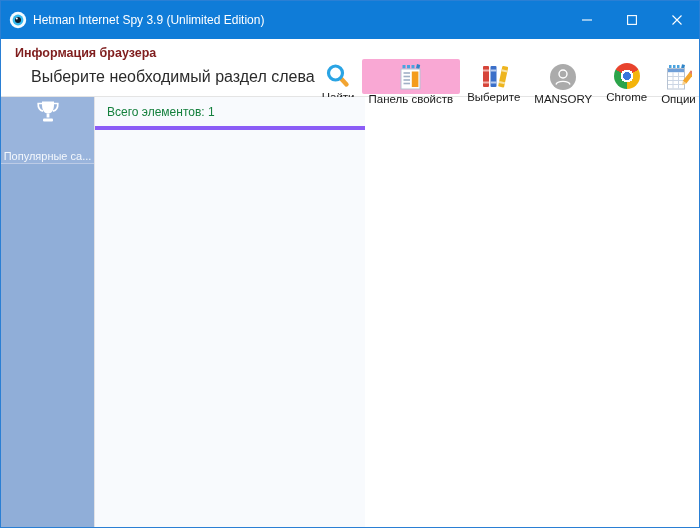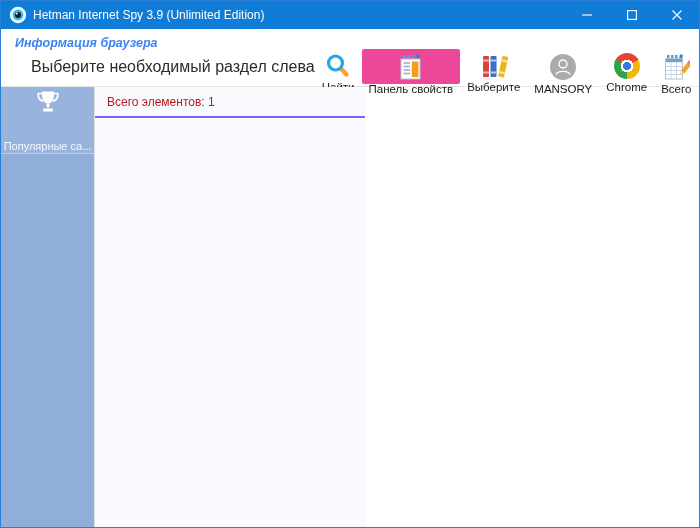--- a/index.html
+++ b/index.html
@@ -1,55 +1,55 @@
 <!DOCTYPE html>
 <html><head>
 <meta charset="utf-8">
 <style>
   * { margin:0; padding:0; box-sizing:border-box; }
   html,body { width:700px; height:528px; font-family:"Liberation Sans", sans-serif; background:#fff; }
   .window { width:700px; height:528px; border:1px solid #2a7fd4; display:flex; flex-direction:column; background:#fff; overflow:hidden; }
 
   
-  .titlebar { height:28px; background:#0f7cd8; display:flex; align-items:center; flex:0 0 auto; }
+  .titlebar { height:38px; background:#0f7cd8; display:flex; align-items:center; flex:0 0 auto; }
   .titlebar .app-icon { margin:0 6px 0 8px; display:flex; align-items:center; }
   .titlebar .title { color:#fff; font-size:12px; white-space:nowrap; }
   .win-controls { margin-left:auto; display:flex; height:100%; }
   .win-btn { width:45px; height:100%; display:flex; align-items:center; justify-content:center; cursor:default; }
 
   
   .toolbar { height:58px; background:#fff; border-bottom:1px solid #e4e4e4; display:flex; flex:0 0 auto; }
   .tb-head { padding:7px 0 0 14px; }
-  .tb-title { font-size:12.5px; font-weight:bold; color:#3b82f6;font-style:italic; }
+  .tb-title { font-size:12.5px; font-weight:bold; color:#7f1d1d; }
   .tb-sub { font-size:16px; color:#2b2b2b; margin:8px 0 0 16px; white-space:nowrap; }
   .tb-actions { margin-left:auto; display:flex; align-items:stretch; padding:20px 6px 2px 0; }
   .tb-btn { display:flex; flex-direction:column; align-items:center; justify-content:flex-start; padding:4px 7px 3px 7px; border-radius:2px; }
   .tb-btn .ic { height:30px; display:flex; align-items:center; justify-content:center; }
   .tb-btn .lbl { font-size:11.5px; color:#1b1b1b; margin-top:2px; white-space:nowrap; }
-  .tb-btn.active { background:#ec4899; }
+  .tb-btn.active { background:#f9a8d4; }
   .chrome-logo { width:26px; height:26px; border-radius:50%;
     background:
       radial-gradient(circle at 50% 50%, #3a77dc 0 4.2px, #fff 4.2px 6.4px, rgba(0,0,0,0) 6.4px),
       conic-gradient(#e8432d 0 60deg, #f4b40a 60deg 180deg, #2ca44a 180deg 300deg, #e8432d 300deg 360deg); }
 
   
   .body { flex:1 1 auto; display:flex; min-height:0; }
   .sidebar { width:93px; background:#90aed8; flex:0 0 auto; display:flex; flex-direction:column; }
   .side-item { display:flex; flex-direction:column; align-items:center; justify-content:center; color:#f4f8fd; border-bottom:1px solid #bccbe6; }
   .side-item .s-lbl { font-size:11px; margin-top:21px; max-width:90px; overflow:hidden; white-space:nowrap; }
   .side-item.sel { background:#99b4dc; height:67px; }
   .side-item.files { background:#a3bbdf; height:56px; }
 
   .main { flex:1 1 auto; background:#fff; position:relative; }
   .tile { position:absolute; left:4px; top:7px; width:143px; height:125px; background:#edf2f9; border:1px solid #e2eaf5; border-radius:2px; display:flex; flex-direction:column; align-items:center; }
   .tile .doc { margin-top:15px; }
   .tile .t-lbl { font-size:11.5px; color:#2b2b2b; margin-top:8px; white-space:nowrap; }
 
   .details { width:271px; flex:0 0 auto; background:#f8fafd; border-left:1px solid #e2e2e6; }
-  .details .d-head { padding:8px 0 7px 12px; font-size:12px; color:#b91c1c; border-bottom:2px solid #8b5cf6; }
+  .details .d-head { padding:8px 0 7px 12px; font-size:12px; color:#15803d; border-bottom:4px solid #8b5cf6; }
 </style>
 </head>
 <body>
 
 <div class="window">
 
   <div class="titlebar">
     <span class="app-icon">
       <svg width="18" height="18" viewBox="0 0 18 18">
         <circle cx="9" cy="9" r="8.2" fill="#f4fbff"></circle>
@@ -168,21 +168,21 @@
               <line x1="3" y1="17.5" x2="19" y2="17.5"></line>
               <line x1="3" y1="21.5" x2="19" y2="21.5"></line>
             </g>
             <g transform="rotate(38 21 17)">
               <rect x="19" y="6.5" width="4.4" height="13" fill="#f4a62a"></rect>
               <rect x="19" y="6.5" width="4.4" height="2.4" fill="#e57b6c"></rect>
               <path d="M19 19.5 h4.4 l-2.2 4 z" fill="#f7d08e"></path>
             </g>
           </svg>
         </span>
-        <span class="lbl">Всего</span>
+        <span class="lbl">Опции</span>
       </div>
 
     </div>
   </div>
 
   <div class="body">
 
     <div class="sidebar">
       <div class="side-item sel">
         <span>

